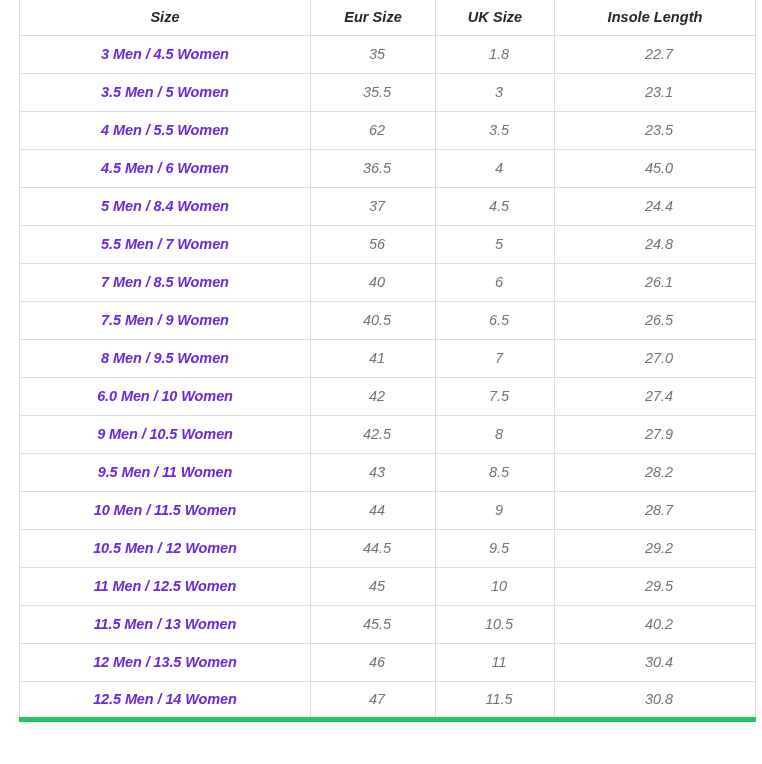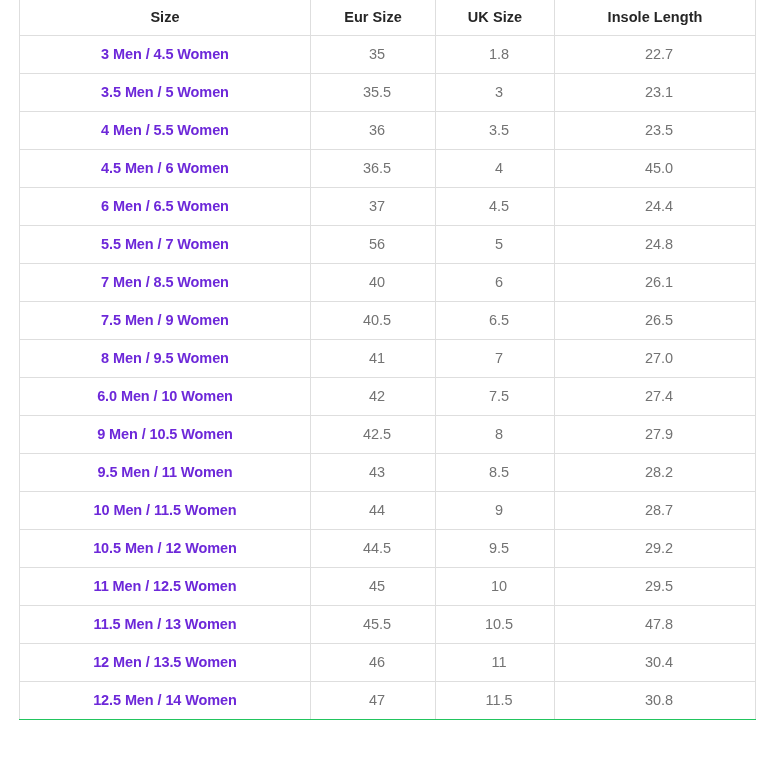--- a/index.html
+++ b/index.html
@@ -15,20 +15,21 @@
     font-family: "Liberation Sans", "DejaVu Sans", sans-serif;
     -webkit-font-smoothing: antialiased;
   }
 
   .page {
     position: relative;
     width: 762px;
     height: 764px;
     background: #ffffff;
     box-sizing: border-box;
+    font-style: italic;
   }
 
   
   .size-table-wrap {
     position: absolute;
     left: 19px;
     top: 0px;
     width: 736px;
   }
 
@@ -77,21 +78,21 @@
   }
 
   
   table.size-table td.col-num {
     color: #737373;
     font-weight: 400;
     padding-left: 8px;
   }
 
   table.size-table tbody tr:last-child td {
-    border-bottom: 1px solid #22c55e;
+    border-bottom: 5px solid #22c55e;
   }
 </style>
 </head>
 <body>
 
 <div class="page">
   <div class="size-table-wrap">
     <table class="size-table">
       <colgroup>
         <col class="c-size">
@@ -115,32 +116,32 @@
             <td class="col-num">22.7</td>
           </tr>
           <tr>
             <td class="col-size">3.5 Men / 5 Women</td>
             <td class="col-num">35.5</td>
             <td class="col-num">3</td>
             <td class="col-num">23.1</td>
           </tr>
           <tr>
             <td class="col-size">4 Men / 5.5 Women</td>
-            <td class="col-num">36</td>
+            <td class="col-num">62</td>
             <td class="col-num">3.5</td>
             <td class="col-num">23.5</td>
           </tr>
           <tr>
             <td class="col-size">4.5 Men / 6 Women</td>
             <td class="col-num">36.5</td>
             <td class="col-num">4</td>
             <td class="col-num">45.0</td>
           </tr>
           <tr>
-            <td class="col-size">6 Men / 6.5 Women</td>
+            <td class="col-size">5 Men / 8.4 Women</td>
             <td class="col-num">37</td>
             <td class="col-num">4.5</td>
             <td class="col-num">24.4</td>
           </tr>
           <tr>
             <td class="col-size">5.5 Men / 7 Women</td>
             <td class="col-num">56</td>
             <td class="col-num">5</td>
             <td class="col-num">24.8</td>
           </tr>
@@ -195,21 +196,21 @@
           <tr>
             <td class="col-size">11 Men / 12.5 Women</td>
             <td class="col-num">45</td>
             <td class="col-num">10</td>
             <td class="col-num">29.5</td>
           </tr>
           <tr>
             <td class="col-size">11.5 Men / 13 Women</td>
             <td class="col-num">45.5</td>
             <td class="col-num">10.5</td>
-            <td class="col-num">47.8</td>
+            <td class="col-num">40.2</td>
           </tr>
           <tr>
             <td class="col-size">12 Men / 13.5 Women</td>
             <td class="col-num">46</td>
             <td class="col-num">11</td>
             <td class="col-num">30.4</td>
           </tr>
           <tr>
             <td class="col-size">12.5 Men / 14 Women</td>
             <td class="col-num">47</td>

